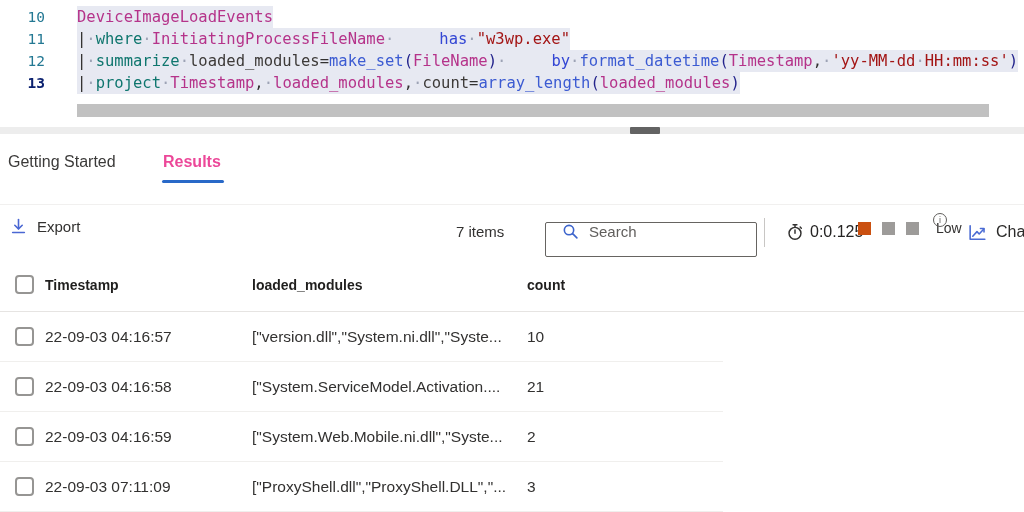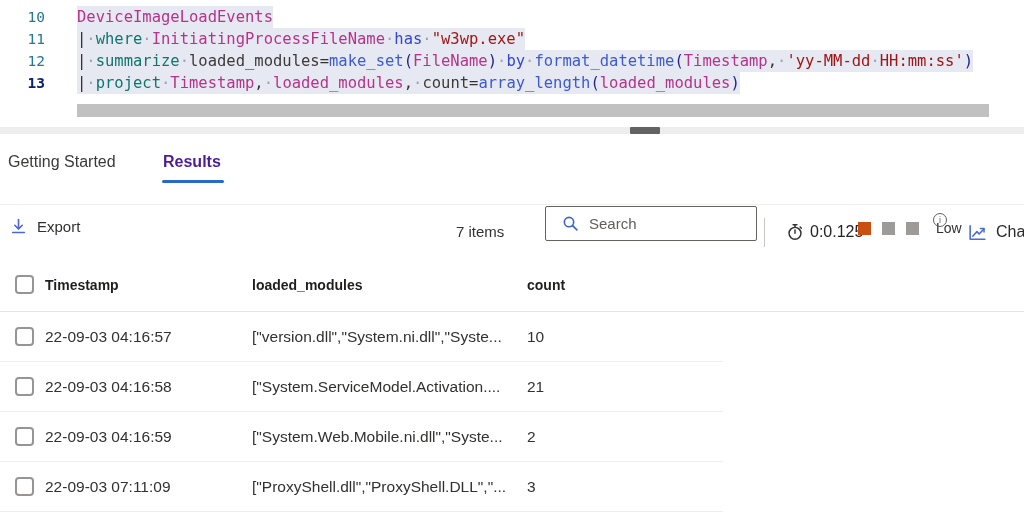--- a/index.html
+++ b/index.html
@@ -11,47 +11,47 @@
             font-family:"DejaVu Sans Mono","Liberation Mono",monospace; font-size:15.5px; }
   .code-line { position:absolute; left:0; width:1024px; height:22px; line-height:22px; white-space:pre; }
   .code-line:nth-child(1){top:6px;} .code-line:nth-child(2){top:28px;}
   .code-line:nth-child(3){top:50px;} .code-line:nth-child(4){top:72px;}
   .gutter { position:absolute; left:0; width:45px; text-align:right; color:#237893; font-size:14.5px; }
   .gutter.active { color:#0b216f; font-weight:bold; }
   .code-text { position:absolute; left:77px; background:#e7e9f2; }
   .tok-tbl   { color:#b5338a; }
   .tok-col   { color:#b5338a; }
   .tok-kw    { color:#0f766e;text-align:center; }
-  .tok-op    { color:#3346d4; }
+  .tok-op    { color:#3346d4;margin-left:45px; }
   .tok-fn    { color:#3c5bd2; }
   .tok-str   { color:#a31515; }
   .tok-punct { color:#323130; }
   .tok-paren { color:#24248c; }
   .tok-ident { color:#3d3a38; }
   .tok-ws    { color:#9da3b5; }
 
   .hscrollbar { position:absolute; left:77px; top:104px; width:912px; height:13px; background:#c1c1c1; }
 
   .splitter { position:absolute; left:0; top:127px; width:1024px; height:7px; background:#ededed; }
   .splitter-handle { position:absolute; left:630px; top:0; width:30px; height:7px; background:#636363; border-radius:1px; }
 
   
   .tabs { position:absolute; left:0; top:140px; width:1024px; height:60px;text-align:center; }
   .tab { position:absolute; top:7px; height:30px; line-height:30px; font-size:16px; cursor:pointer; }
   .tab-getting-started { left:8px; color:#3b3a39; }
-  .tab-results { left:163px; color:#4c1d95; font-weight:bold; }
+  .tab-results { left:163px; color:#ec4899; font-weight:bold; }
   .tab-underline { position:absolute; left:162px; top:40px; width:62px; height:3px; background:#2969c8; border-radius:2px; }
 
   
   .toolbar { position:absolute; left:0; top:204px; width:1024px; height:54px; border-top:1px solid #f1f0ef; }
   .export-btn { position:absolute; left:10px; top:13px; height:28px; display:flex; align-items:flex-start; gap:10px;
                 font-size:15px; color:#323130; cursor:pointer; }
   .items-count { position:absolute; left:456px; top:13px; height:28px; line-height:28px; font-size:15px; color:#323130; }
-  .searchbox { position:absolute; left:545px; top:1px; width:212px; height:35px; border:1px solid #666461;
-               border-radius:2px; background:#fff; display:flex; align-items:center; padding-left:16px; gap:10px; }
+  .searchbox { position:absolute; left:545px; top:17px; width:212px; height:35px; border:1px solid #666461;
+               border-radius:2px; background:#fff; display:flex; align-items:flex-start; padding-left:16px; gap:10px; }
   .searchbox input { border:none; outline:none; font-size:15px; color:#323130; width:140px;
                      font-family:"Liberation Sans",sans-serif; background:transparent; }
   .searchbox input::placeholder { color:#605e5c; opacity:1; }
   .tb-divider { position:absolute; left:764px; top:13px; width:1px; height:29px; background:#c8c6c4; }
   .timer { position:absolute; left:786px; top:13px; height:28px; display:flex; align-items:center; gap:6px;
            font-size:16px; color:#252423; }
   .usage { position:absolute; left:858px; top:9px; height:28px; display:flex; align-items:center; gap:10px; }
   .usage-sq { width:13px; height:13px; margin-right:1px; }
   .sq-on  { background:#ca5010; }
   .sq-off { background:#9d9b99; }

